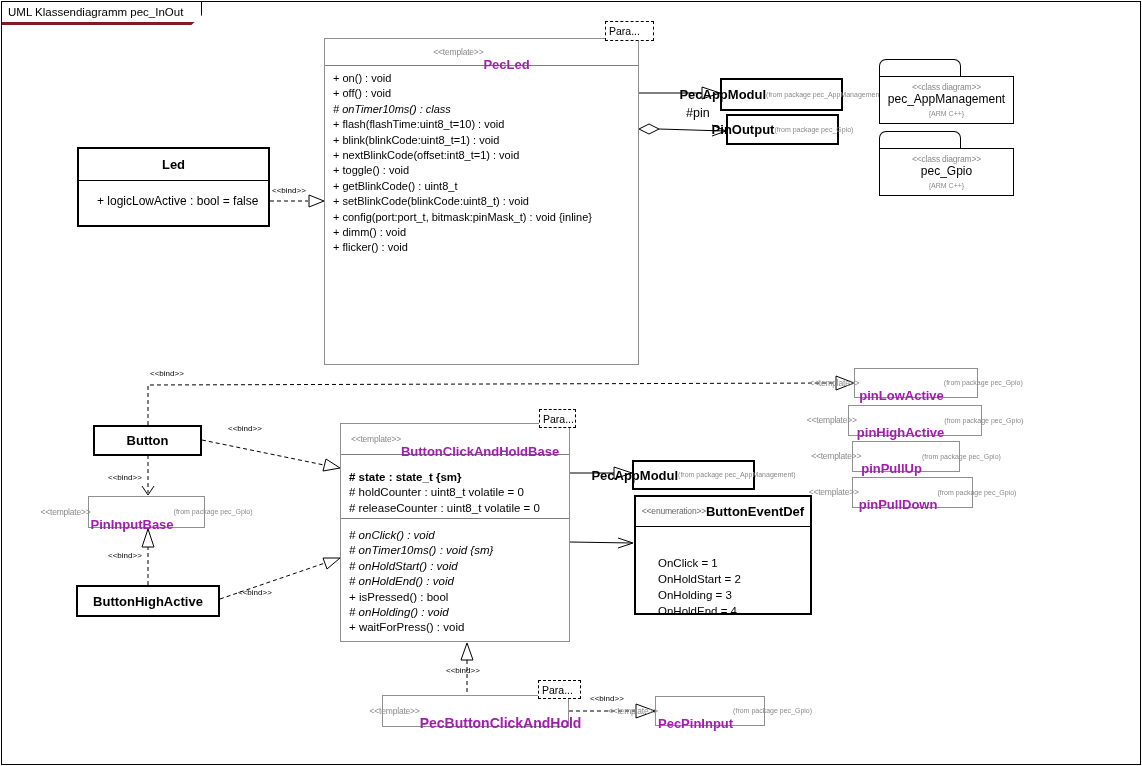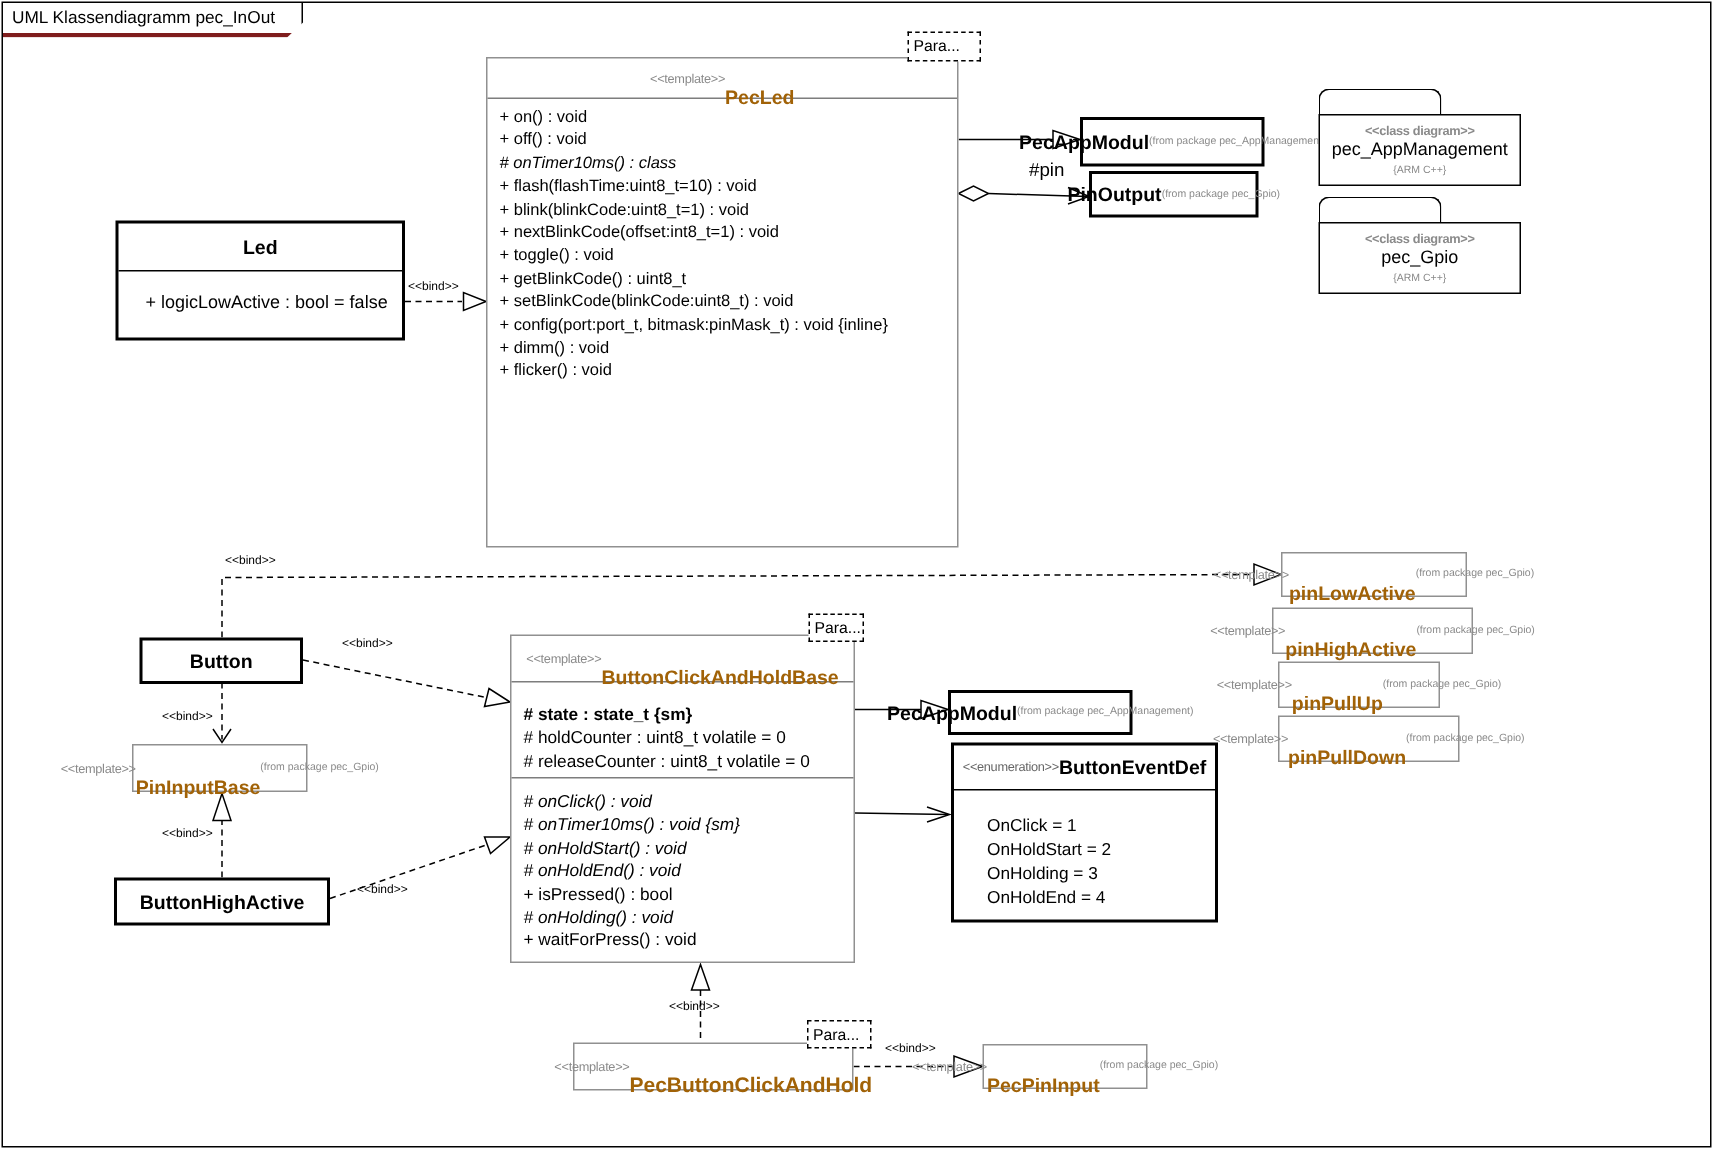--- a/index.html
+++ b/index.html
@@ -17,33 +17,33 @@
   }
   
   #wires{position:absolute;left:0;top:0;z-index:1;}
   
   .cls{position:absolute;background:#fff;border:1px solid #7d7d7d;box-sizing:border-box;z-index:2;}
   .cls.dark{border:2px solid #000;}
   .hdr{display:flex;flex-direction:row;align-items:center;justify-content:center;text-align:center;}
   .stereo{font-size:8.5px;line-height:9px;color:#8a8a8a;letter-spacing:-0.2px;}
   .cname{font-size:13px;line-height:15px;font-weight:bold;color:#000;white-space:nowrap;}
   .from{font-size:7px;line-height:8px;color:#8a8a8a;white-space:nowrap;}
-  .tpl .cname{color:#a16207;margin-top:24px;}
+  .tpl .cname{color:#a21caf;margin-top:24px;}
   .tpl{border-color:#909090;}
   .sect{border-top:1px solid #7d7d7d;box-sizing:border-box;padding:5px 4px 2px 8px;
         font-size:11px;line-height:15.4px;white-space:nowrap;overflow:hidden;}
   .dark .sect{border-top:1px solid #000;}
   .it{font-style:italic;}
   .b{font-weight:bold;}
   
   .pkg-tab{position:absolute;box-sizing:border-box;background:#fff;border:1px solid #000;
            border-bottom:none;border-radius:7px 7px 0 0;z-index:2;}
   .pkg-body{position:absolute;box-sizing:border-box;background:#fff;border:1px solid #000;z-index:3;
             display:flex;flex-direction:column;align-items:center;justify-content:center;}
-  .pkg-body .stereo{color:#8a8a8a;font-weight:bold;}
+  .pkg-body .stereo{color:#8a8a8a;}
   .pkg-body .pname{font-size:12px;line-height:15px;color:#000;}
   .pkg-body .note{font-size:7px;line-height:9px;color:#8a8a8a;margin-top:2px;}
   
   .bindlbl{position:absolute;z-index:3;font-size:8px;line-height:9px;color:#000;white-space:nowrap;}
   .pinlbl{position:absolute;z-index:3;font-size:12.5px;color:#000;white-space:nowrap;}
   .para{position:absolute;z-index:4;background:#fff;border:1px dashed #000;box-sizing:border-box;
         font-size:10.5px;display:flex;align-items:center;padding-left:3px;white-space:nowrap;overflow:hidden;}
 </style>
 </head>
 <body>
@@ -235,21 +235,21 @@
       <div class="cname">PecAppModul</div>
       <div class="from">(from package pec_AppManagement)</div>
     </div>
   </div>
 
   <div class="cls dark" style="left:632px;top:493px;width:178px;height:120px;">
     <div class="hdr" style="height:29px;">
       <div class="stereo" style="color:#666;">&lt;&lt;enumeration&gt;&gt;</div>
       <div class="cname">ButtonEventDef</div>
     </div>
-    <div class="sect" style="height:87px;padding:16px 4px 2px 22px;font-size:11.5px;line-height:16px;">
+    <div class="sect" style="height:87px;padding:28px 4px 2px 22px;font-size:11.5px;line-height:16px;">
       <div>OnClick = 1</div>
       <div>OnHoldStart = 2</div>
       <div>OnHolding = 3</div>
       <div>OnHoldEnd = 4</div>
     </div>
   </div>
 
   <div class="cls tpl hdr" style="left:380px;top:693px;width:187px;height:32px;">
     <div class="stereo">&lt;&lt;template&gt;&gt;</div>
     <div class="cname" style="font-size:14px;">PecButtonClickAndHold</div>

